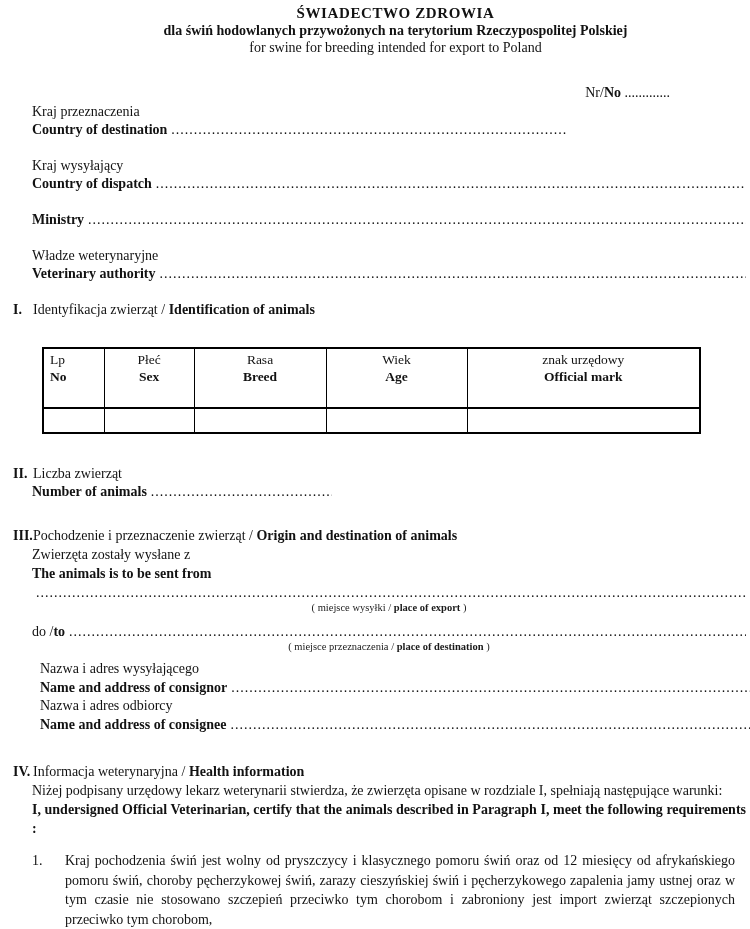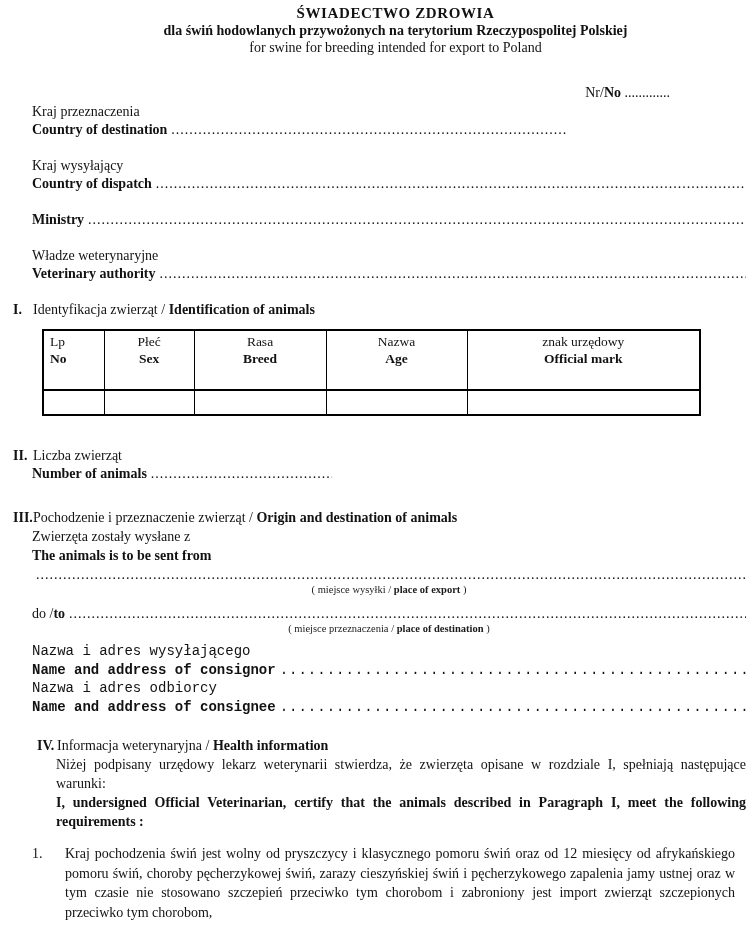--- a/index.html
+++ b/index.html
@@ -28,42 +28,42 @@
   .dots{flex:1 1 auto;overflow:hidden;white-space:nowrap;letter-spacing:1px;padding-left:4px;}
   .w714{width:714px;}
   .w535{width:535px;}
   .w300{width:300px;}
 
   
   .heading{margin-left:13px;}
   .num{display:inline-block;width:20px;font-weight:bold;}
 
   
-  .tablewrap{margin-left:42px;margin-top:10px;}
+  .tablewrap{margin-left:42px;margin-top:28px;}
   table.idtable{border-collapse:collapse;table-layout:fixed;width:657px;}
   table.idtable th,table.idtable td{border:1px solid #000;}
   table.idtable{border:2px solid #000;}
   table.idtable th{
     height:55px;vertical-align:top;padding-top:2px;
     font-size:13.5px;font-weight:normal;text-align:center;line-height:17px;
     border-bottom:2px solid #000;
   }
   table.idtable th.c0{text-align:left;padding-left:6px;}
   table.idtable td{height:21px;}
 
   .sec2{margin-top:31px;}
   .sec3{margin-top:25px;}
   .l19{line-height:19px;}
 
   .dotline{margin-left:32px;}
   .caption{margin-left:32px;width:714px;text-align:center;font-size:10.5px;line-height:12px;color:#1a1a1a;}
   .gap8{margin-top:8px;}
   .gap7{margin-top:7px;}
 
-  .sec4{margin-top:20px;padding-left:24px;}
+  .sec4{margin-top:28px;}
   .just{text-align:justify;}
   .intro{margin-left:32px;margin-right:4px;line-height:19px;}
 
   .req{display:flex;margin-left:32px;margin-right:15px;margin-top:13px;line-height:19.5px;}
   .req-num{width:33px;flex:none;}
   .req-text{flex:1;text-align:justify;}
 </style>
 </head>
 <body>
 
@@ -131,21 +131,21 @@
             </th>
           <th>
               <div>Płeć</div>
               <div class="b">Sex</div>
             </th>
           <th>
               <div>Rasa</div>
               <div class="b">Breed</div>
             </th>
           <th>
-              <div>Nazwa</div>
+              <div>Wiek</div>
               <div class="b">Age</div>
             </th>
           <th>
               <div>znak urzędowy</div>
               <div class="b">Official mark</div>
             </th>
         </tr>
       </thead>
       <tbody>
         <tr>
@@ -177,21 +177,21 @@
     </div>
     <div class="caption"><span>( miejsce wysyłki / </span><span class="b">place of export</span><span> )</span></div>
 
     <div class="line w714 gap8 l19" style="margin-left:32px;">
       <span>do / </span>
         <span class="b">to</span>
       <span class="dots">................................................................................................................................................................................................................................................</span>
     </div>
     <div class="caption"><span>( miejsce przeznaczenia /  </span><span class="b">place of destination</span><span> )</span></div>
 
-    <div class="gap7" style="margin-left:32px;line-height:18.5px;font-family:Liberation Mono, monospace;">
+    <div class="gap7" style="margin-left:40px;line-height:18.5px;">
       <div>Nazwa i adres wysyłającego</div>
       <div class="line w714">
         <span class="b">Name and address of consignor</span>
         <span class="dots">................................................................................................................................................................................................................................................</span>
       </div>
       <div>Nazwa i adres odbiorcy</div>
       <div class="line w714">
         <span class="b">Name and address of consignee</span>
         <span class="dots">................................................................................................................................................................................................................................................</span>
       </div>

